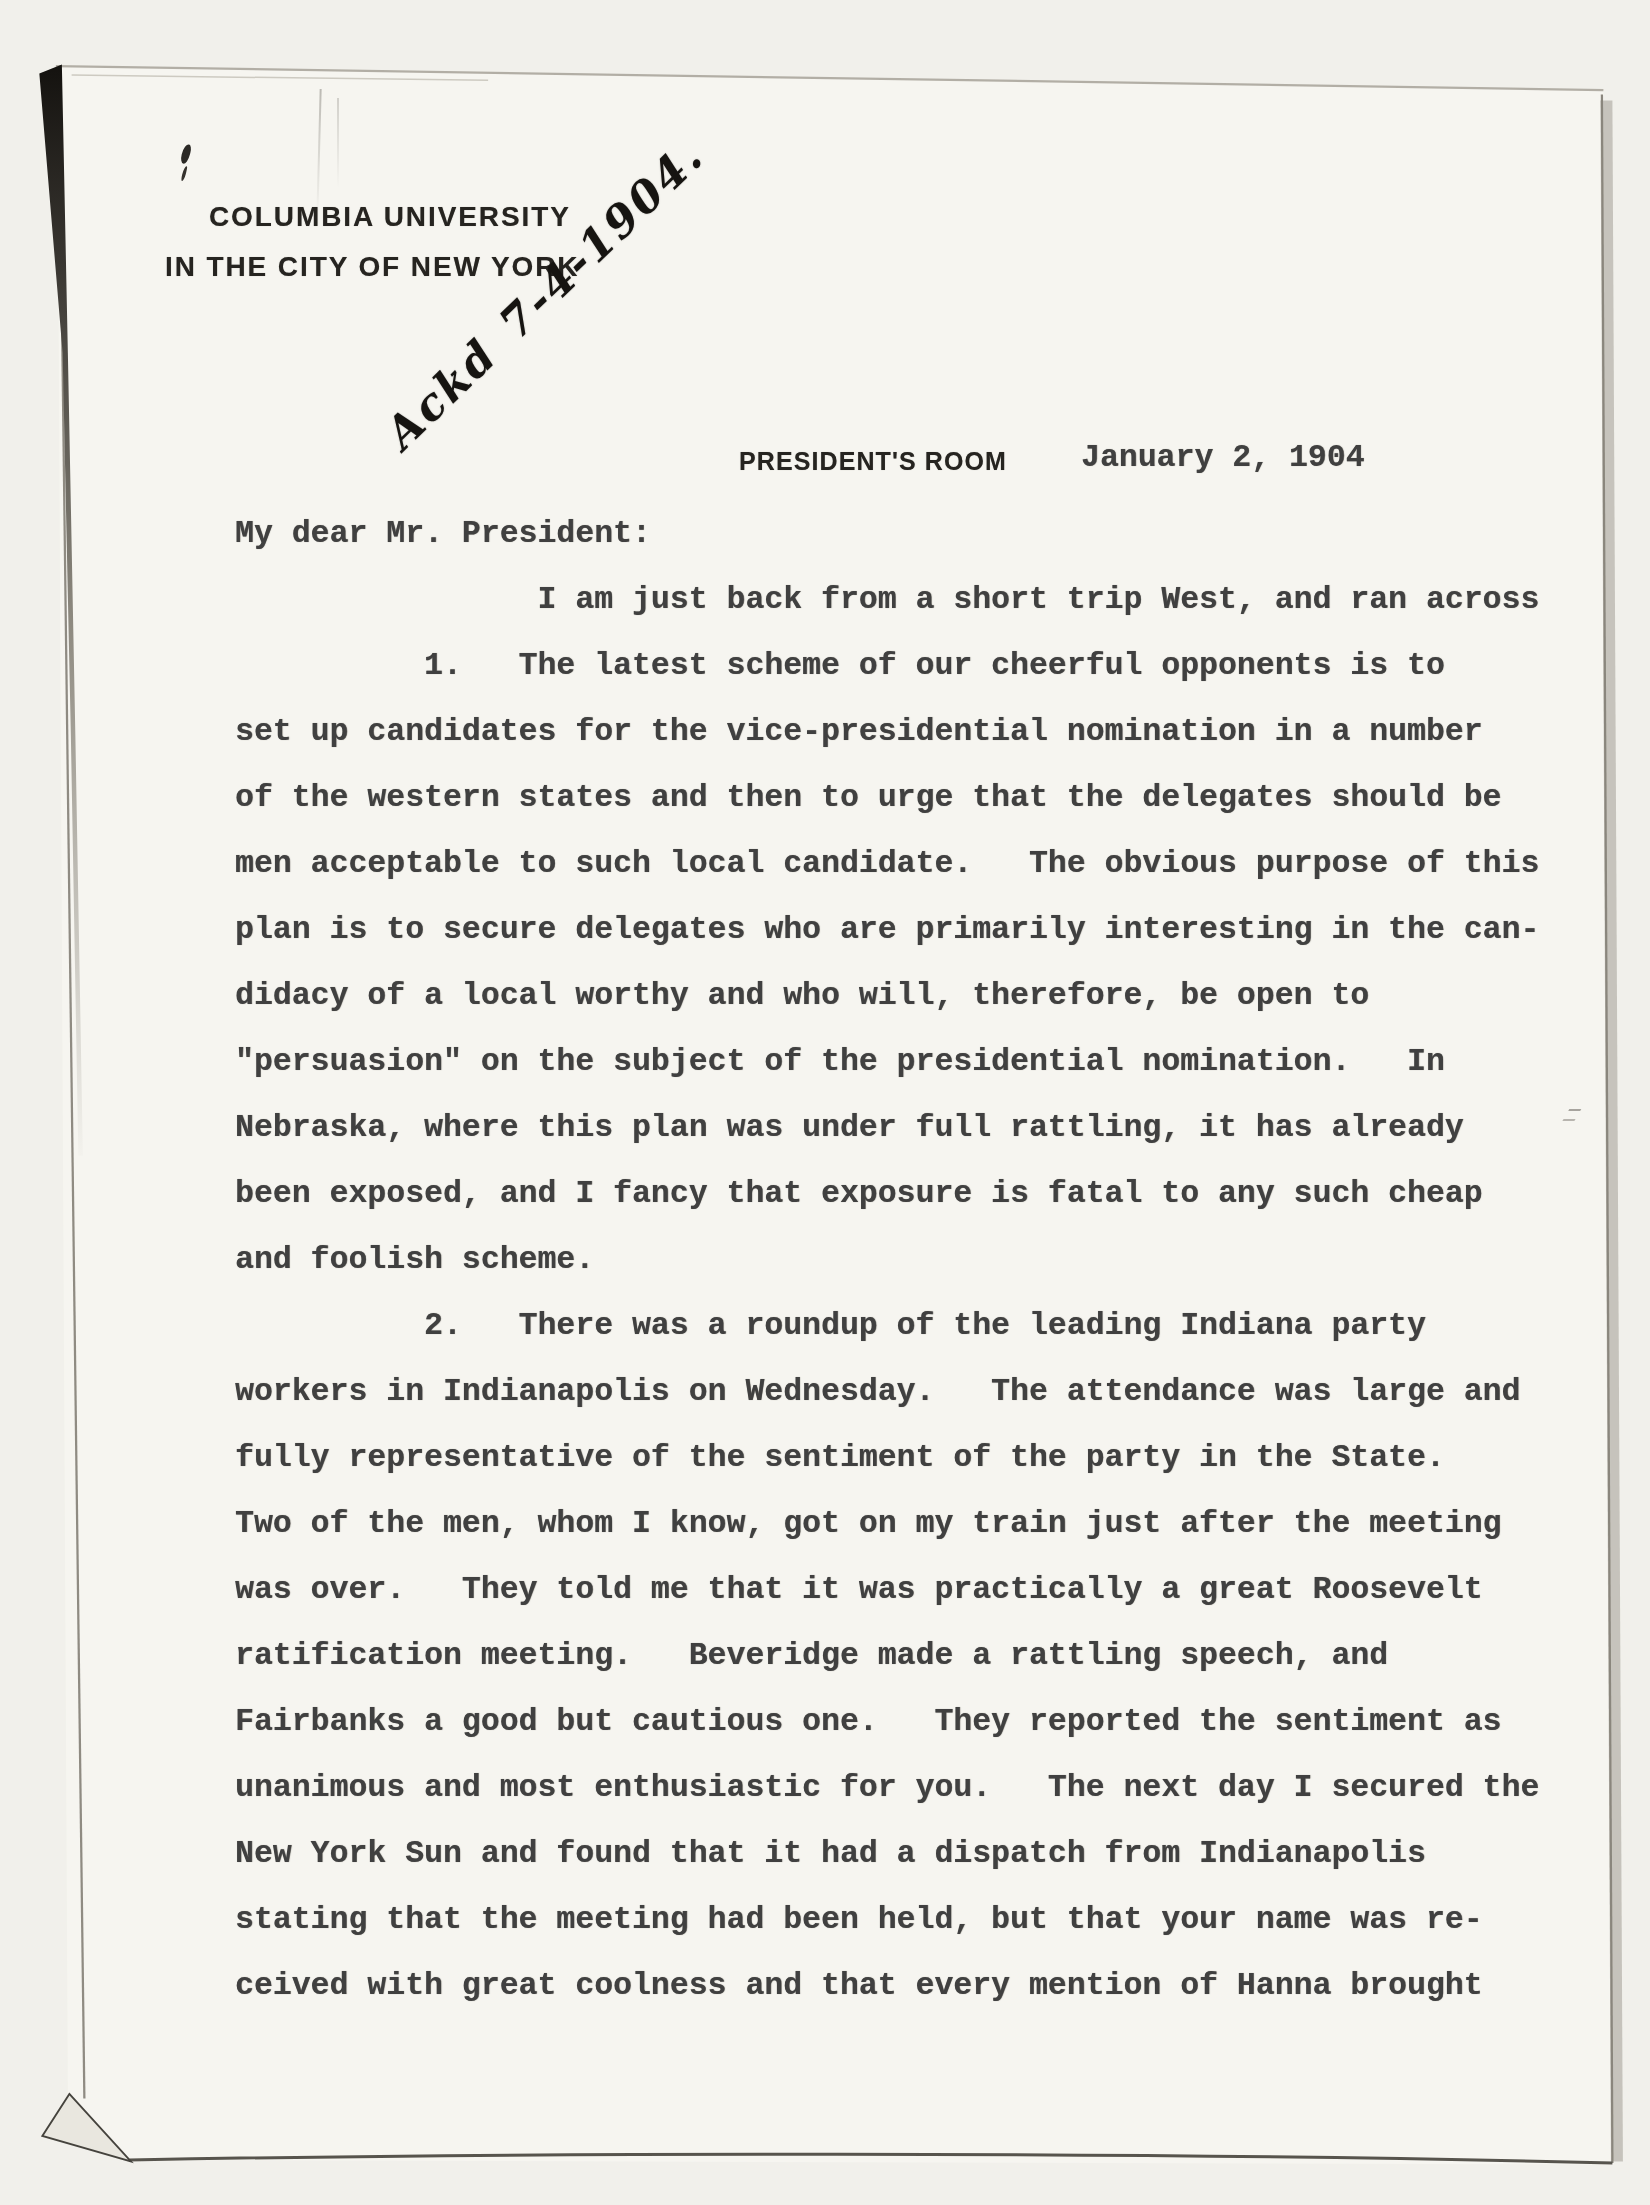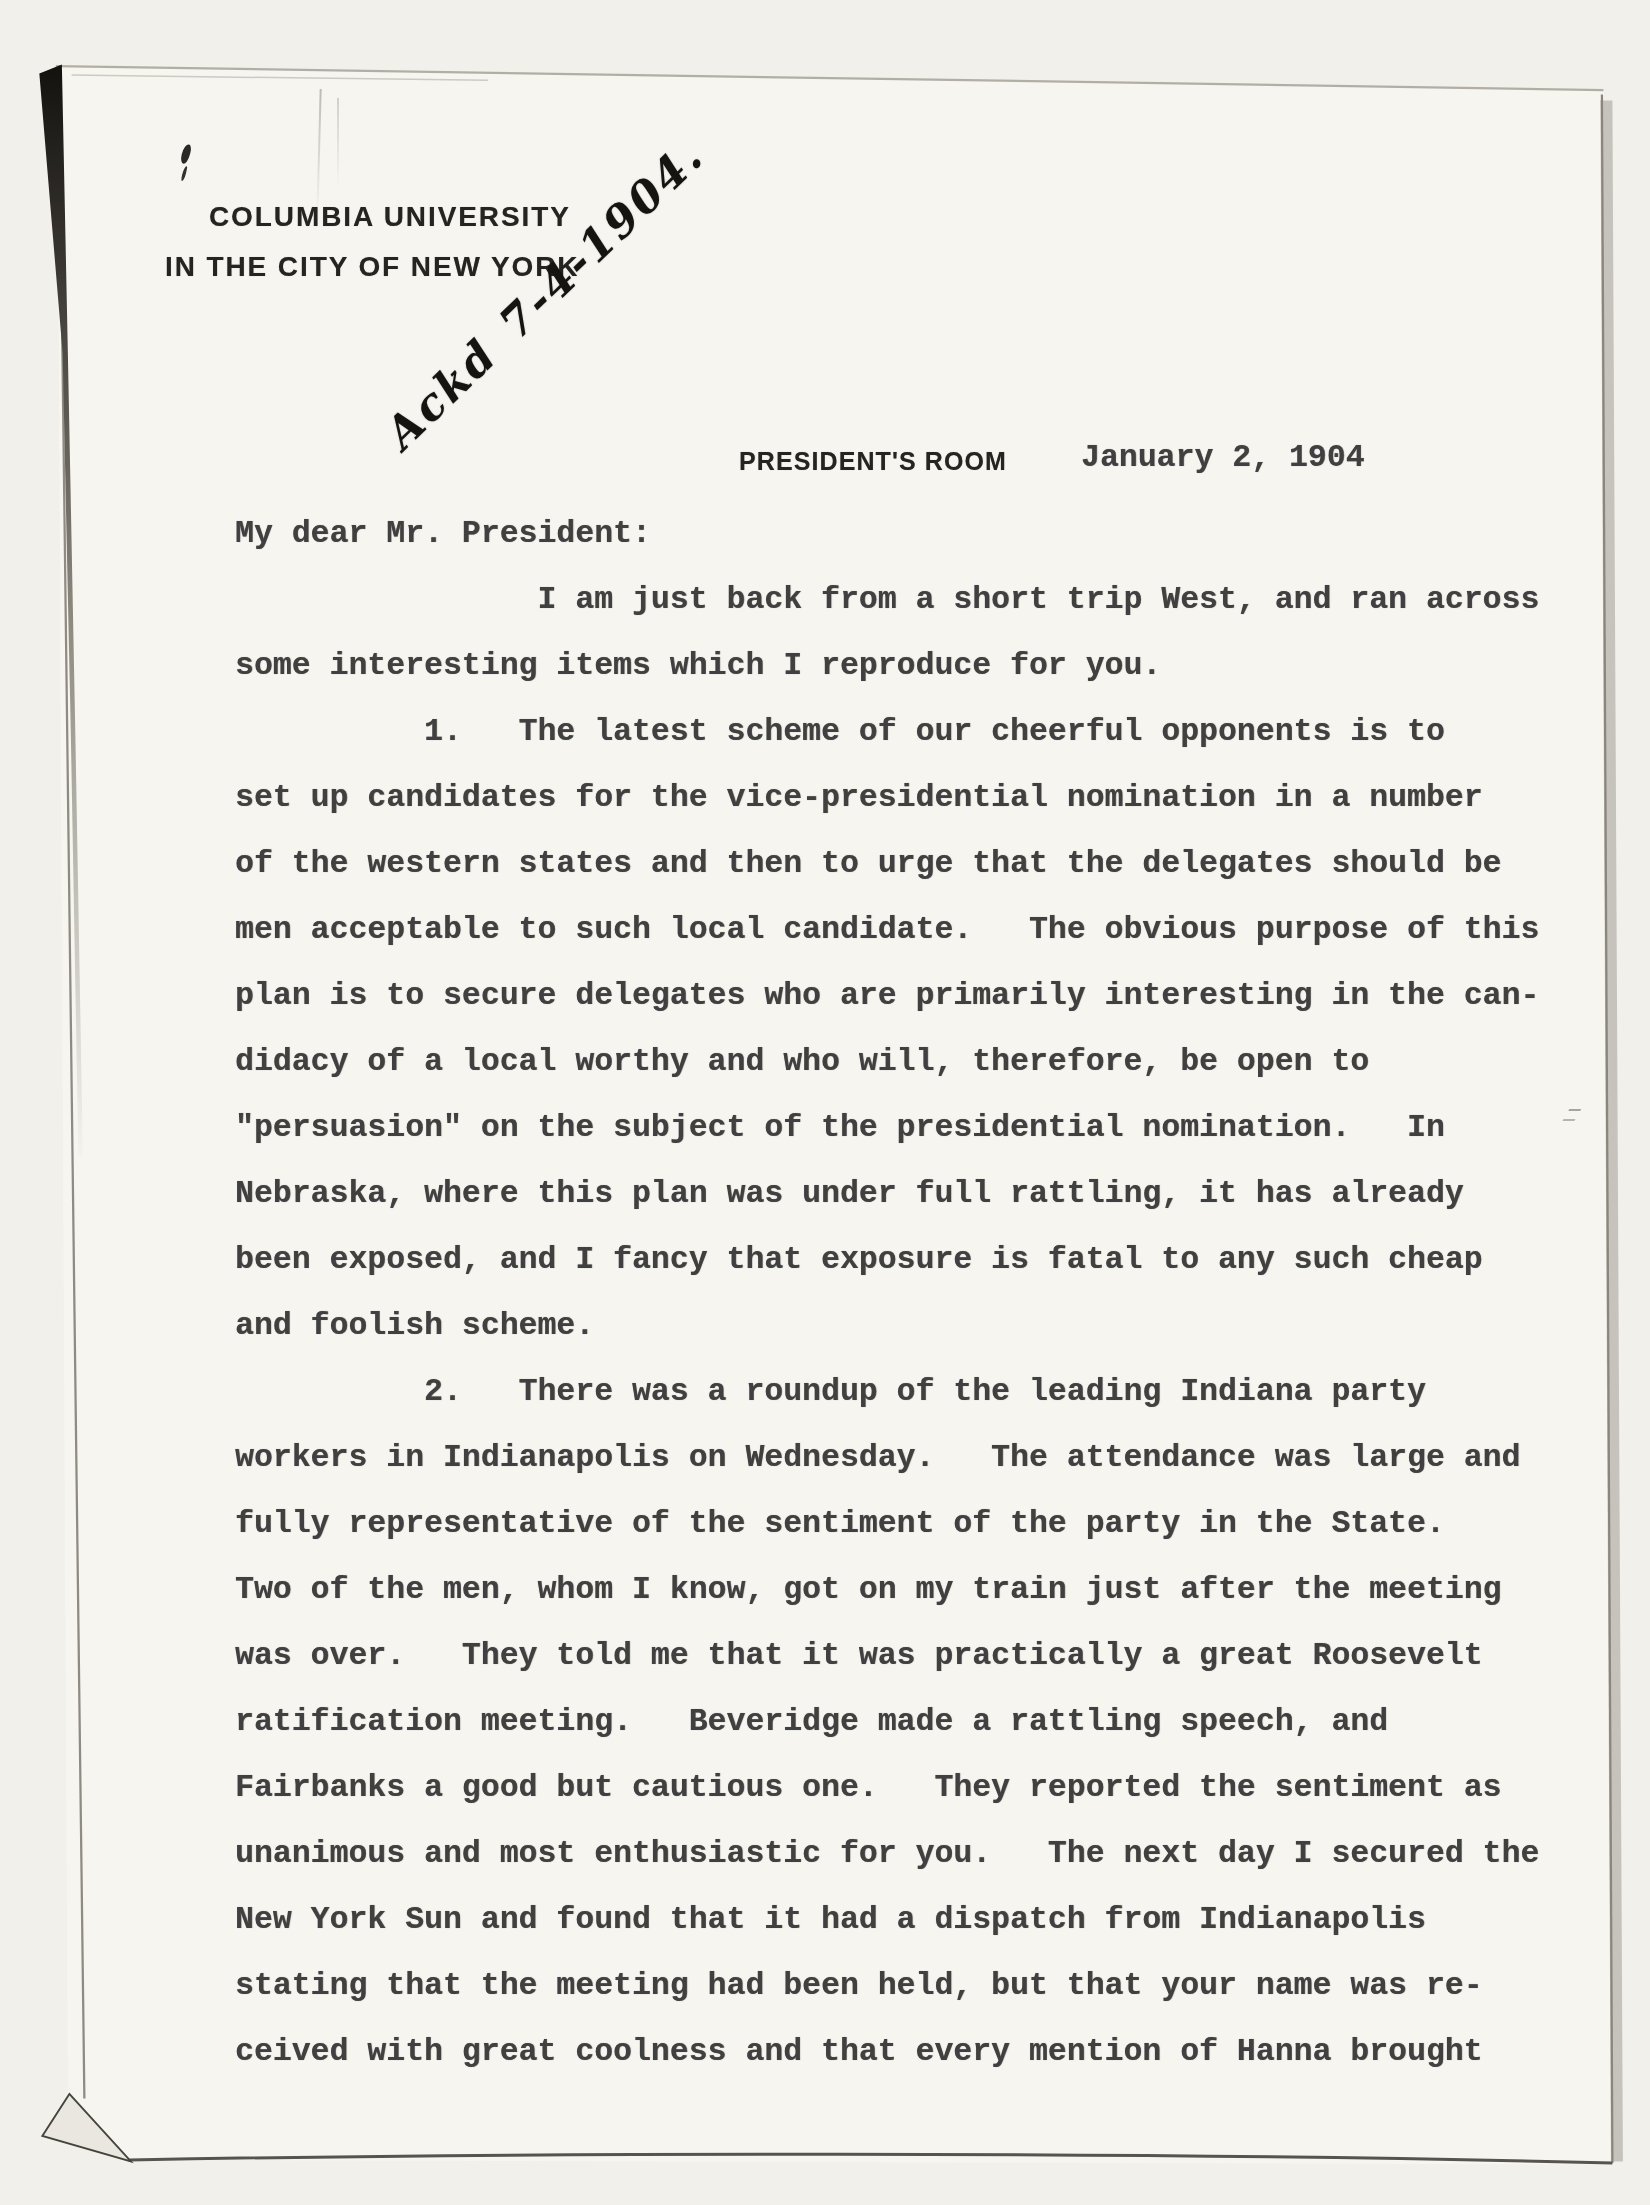--- a/index.html
+++ b/index.html
@@ -161,21 +161,20 @@
   <div class="txt letterhead" style="left:165px; top:251px;">IN THE CITY OF NEW YORK</div>
 
   <div class="annotation">Ackd 7-4-1904.</div>
 
   <div class="txt room-label" style="left:739px; top:447px;">PRESIDENT'S ROOM</div>
   <div class="txt typewriter" style="left:1081px; top:440px;">January 2, 1904</div>
 
   <div class="body-block typewriter">
     <span class="body-line">My dear Mr. President:</span>
     <span class="body-line">                I am just back from a short trip West, and ran across</span>
-    <span class="body-line">some interesting items which I reproduce for you.</span>
     <span class="body-line">          1.   The latest scheme of our cheerful opponents is to</span>
     <span class="body-line">set up candidates for the vice-presidential nomination in a number</span>
     <span class="body-line">of the western states and then to urge that the delegates should be</span>
     <span class="body-line">men acceptable to such local candidate.   The obvious purpose of this</span>
     <span class="body-line">plan is to secure delegates who are primarily interesting in the can-</span>
     <span class="body-line">didacy of a local worthy and who will, therefore, be open to</span>
     <span class="body-line">"persuasion" on the subject of the presidential nomination.   In</span>
     <span class="body-line">Nebraska, where this plan was under full rattling, it has already</span>
     <span class="body-line">been exposed, and I fancy that exposure is fatal to any such cheap</span>
     <span class="body-line">and foolish scheme.</span>

